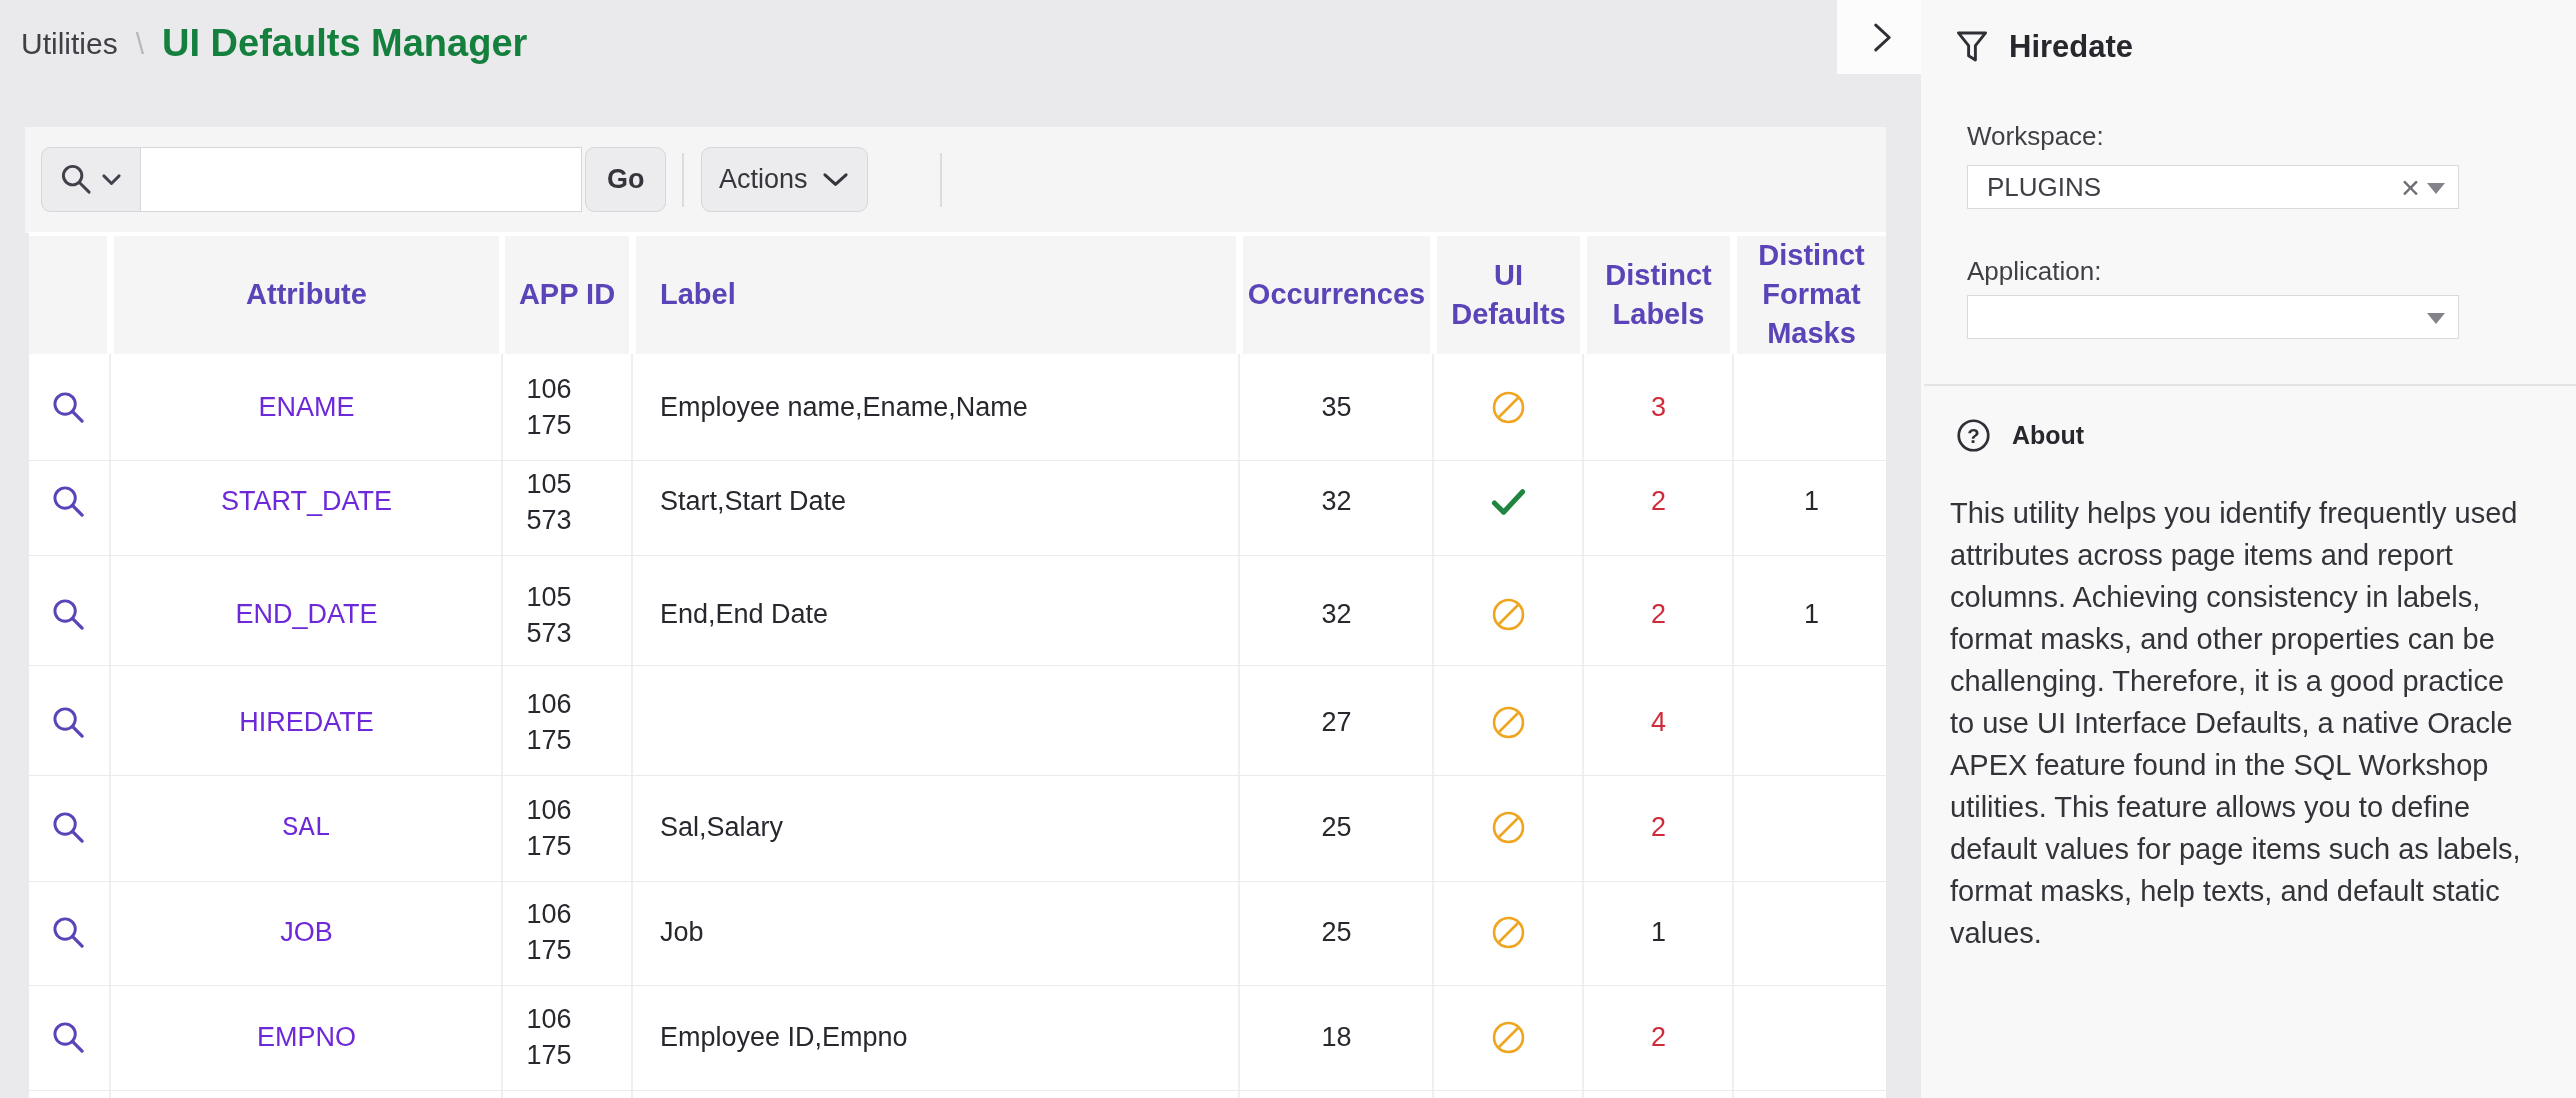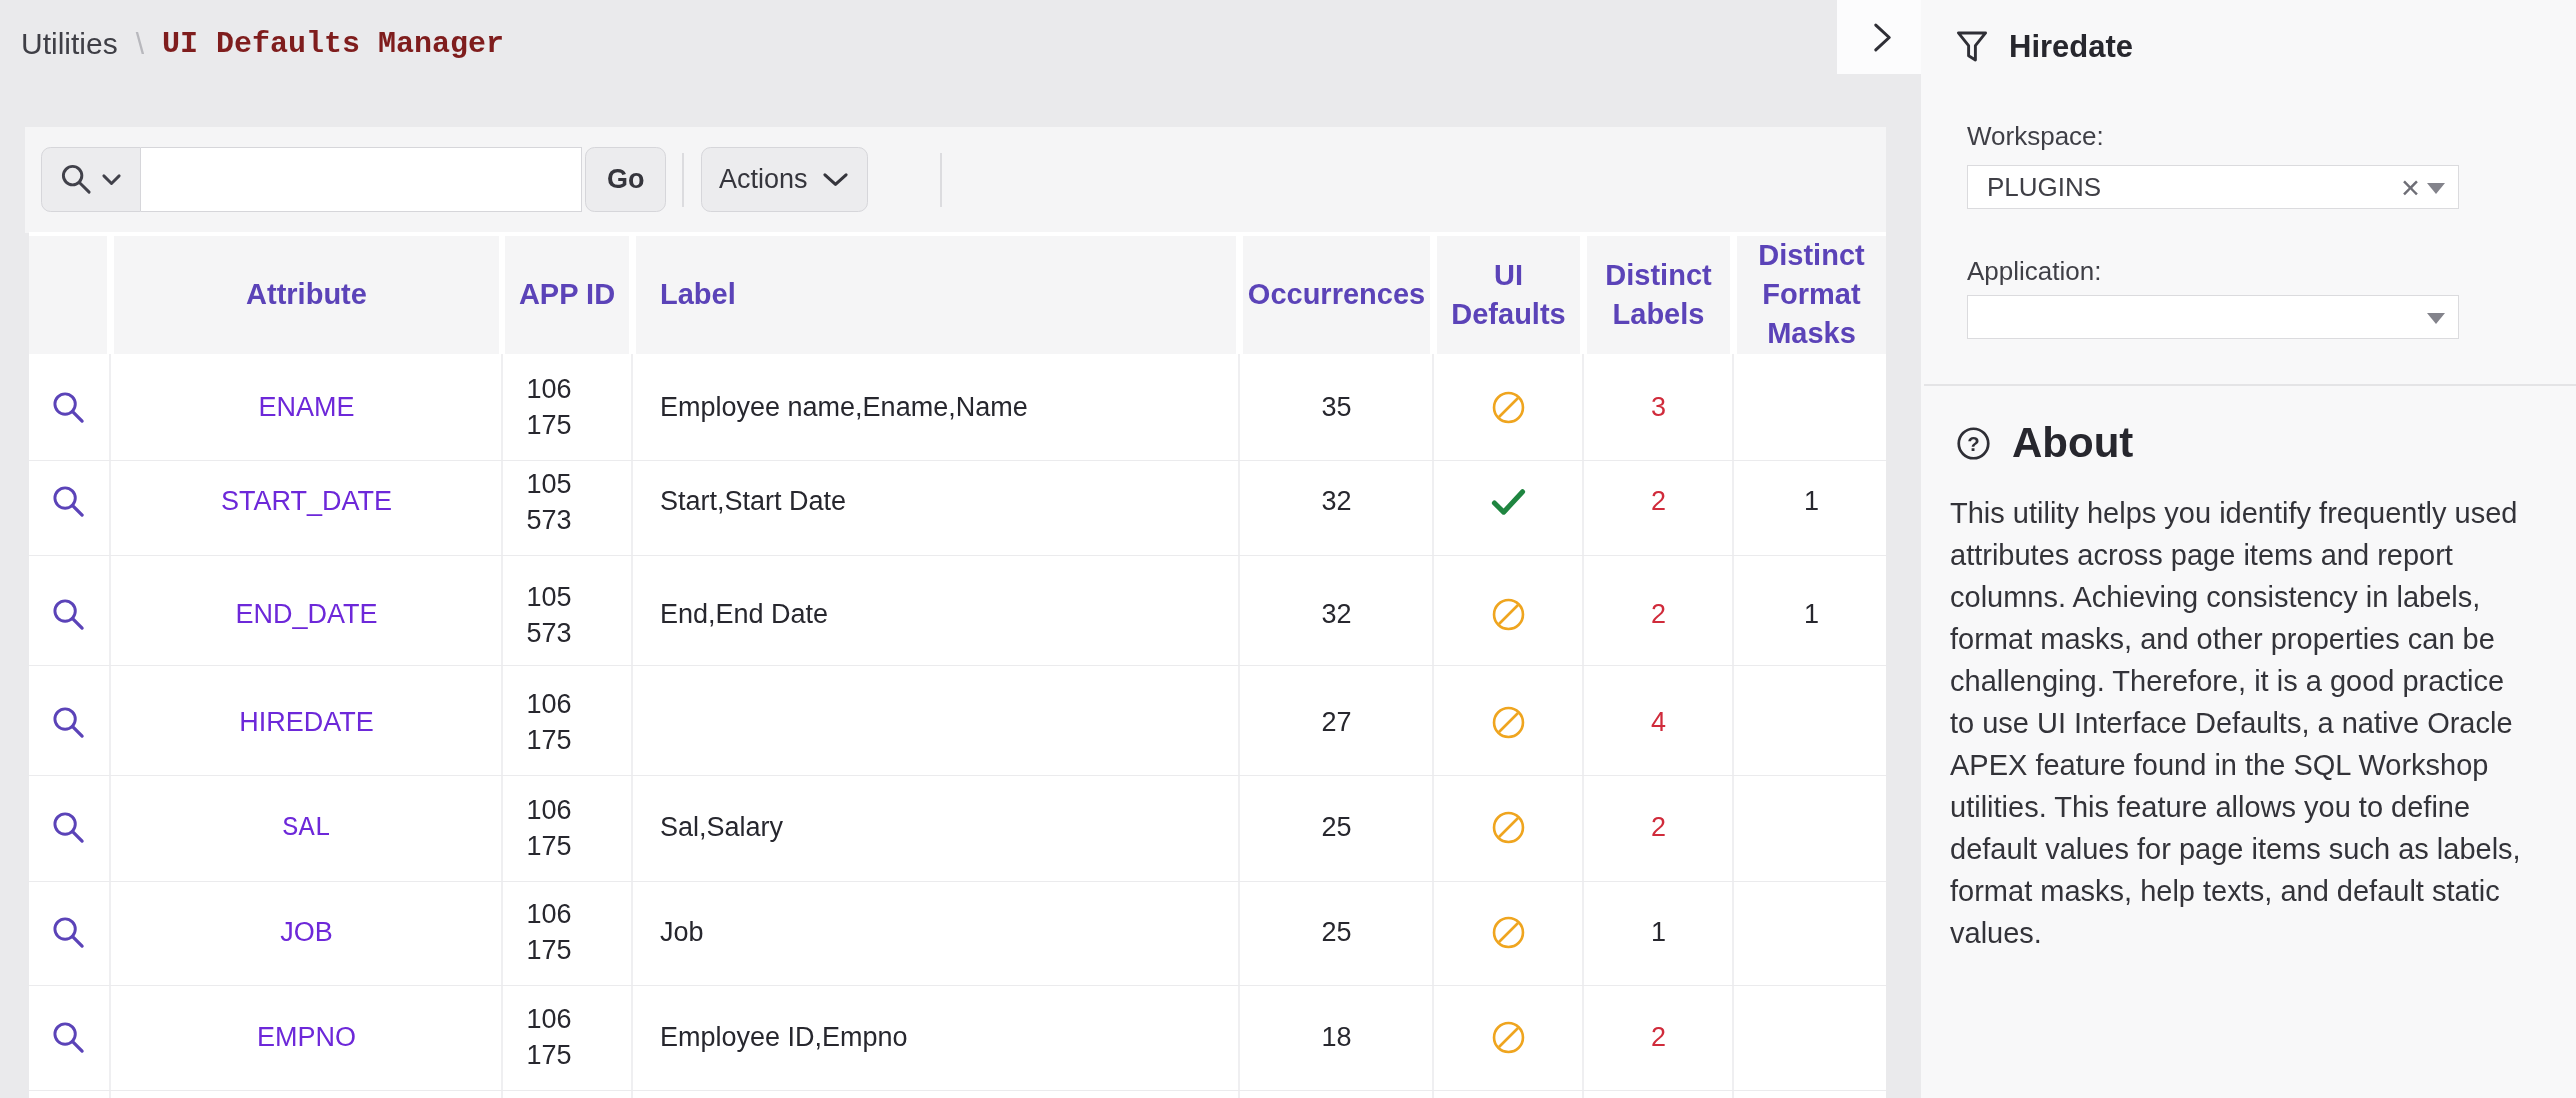--- a/index.html
+++ b/index.html
@@ -4,21 +4,21 @@
 <style>
   * { margin:0; padding:0; box-sizing:border-box; }
   html,body { width:2576px; height:1099px; overflow:hidden; }
   body { font-family:"Liberation Sans", sans-serif; background:#eaeaec; position:relative; }
   .abs { position:absolute; }
 
   
   #crumb { left:21px; top:0; height:87px; display:flex; align-items:center; }
   #crumb .u { font-size:30px; color:#3f3f46; }
   #crumb .sep { font-size:30px; color:#b8b8bd; margin:0 18px; }
-  #crumb .t { font-size:30px; font-weight:700; color:#7f1d1d;font-family:Liberation Mono, monospace; }
+  #crumb .t { font-size:38px; font-weight:700; color:#15803d; }
 
   
   #toolbar { left:25px; top:127px; width:1861px; height:106px; background:#f5f5f6; }
   .sgrp { position:absolute; left:16.3px; top:20px; height:65px; display:flex; }
   .sbtn { width:100px; height:65px; background:#ececee; border:1.9px solid #d6d6da; border-radius:9.6px 0 0 9.6px; display:flex; align-items:center; justify-content:center; gap:7.7px; }
   .sinput { width:441px; height:65px; background:#ffffff; border:1.9px solid #d6d6da; border-left:none; }
   .gobtn { margin-left:2.9px; width:81px; height:65px; background:#ececee; border:1.9px solid #d6d6da; border-radius:9.6px; font-weight:700; font-size:27px; color:#35353c; display:flex; align-items:center; justify-content:center; }
   .tdiv { position:absolute; top:26px; width:1.9px; height:54px; background:#dcdcdf; }
   .actbtn { position:absolute; left:676px; top:20px; width:167px; height:65px; background:#ececee; border:1.9px solid #d6d6da; border-radius:9.6px; font-size:27px; color:#35353c; display:flex; align-items:center; justify-content:center; gap:13.4px; }
 
@@ -274,18 +274,18 @@
     <span class="tri" style="position:absolute; right:13.4px; top:17.3px;"></span>
   </div>
 
   <div style="position:absolute; left:2.9px; top:384px; width:652px; height:1.9px; background:#e4e4e6;"></div>
 
   <div style="position:absolute; left:36px; top:419px; display:flex; align-items:center; gap:22px;">
     <svg width="33" height="33" viewBox="0 0 34 34">
         <circle cx="17" cy="17" r="15.2" fill="none" stroke="#2f2f36" stroke-width="2.8"></circle>
         <text x="17" y="25" text-anchor="middle" font-family="Liberation Sans, sans-serif" font-size="21" font-weight="700" fill="#2f2f36">?</text>
       </svg>
-    <span style="font-size:42px; font-weight:700; color:#27272e;">About</span>
+    <span style="font-size:25px; font-weight:700; color:#27272e;">About</span>
   </div>
 
   <div style="position:absolute; left:29px; top:492px; width:634px; font-size:29px; line-height:42px; color:#333339; white-space:nowrap;">This utility helps you identify frequently used<br>attributes across page items and report<br>columns. Achieving consistency in labels,<br>format masks, and other properties can be<br>challenging. Therefore, it is a good practice<br>to use UI Interface Defaults, a native Oracle<br>APEX feature found in the SQL Workshop<br>utilities. This feature allows you to define<br>default values for page items such as labels,<br>format masks, help texts, and default static<br>values.</div>
 </div>
 
 
 </body></html>

